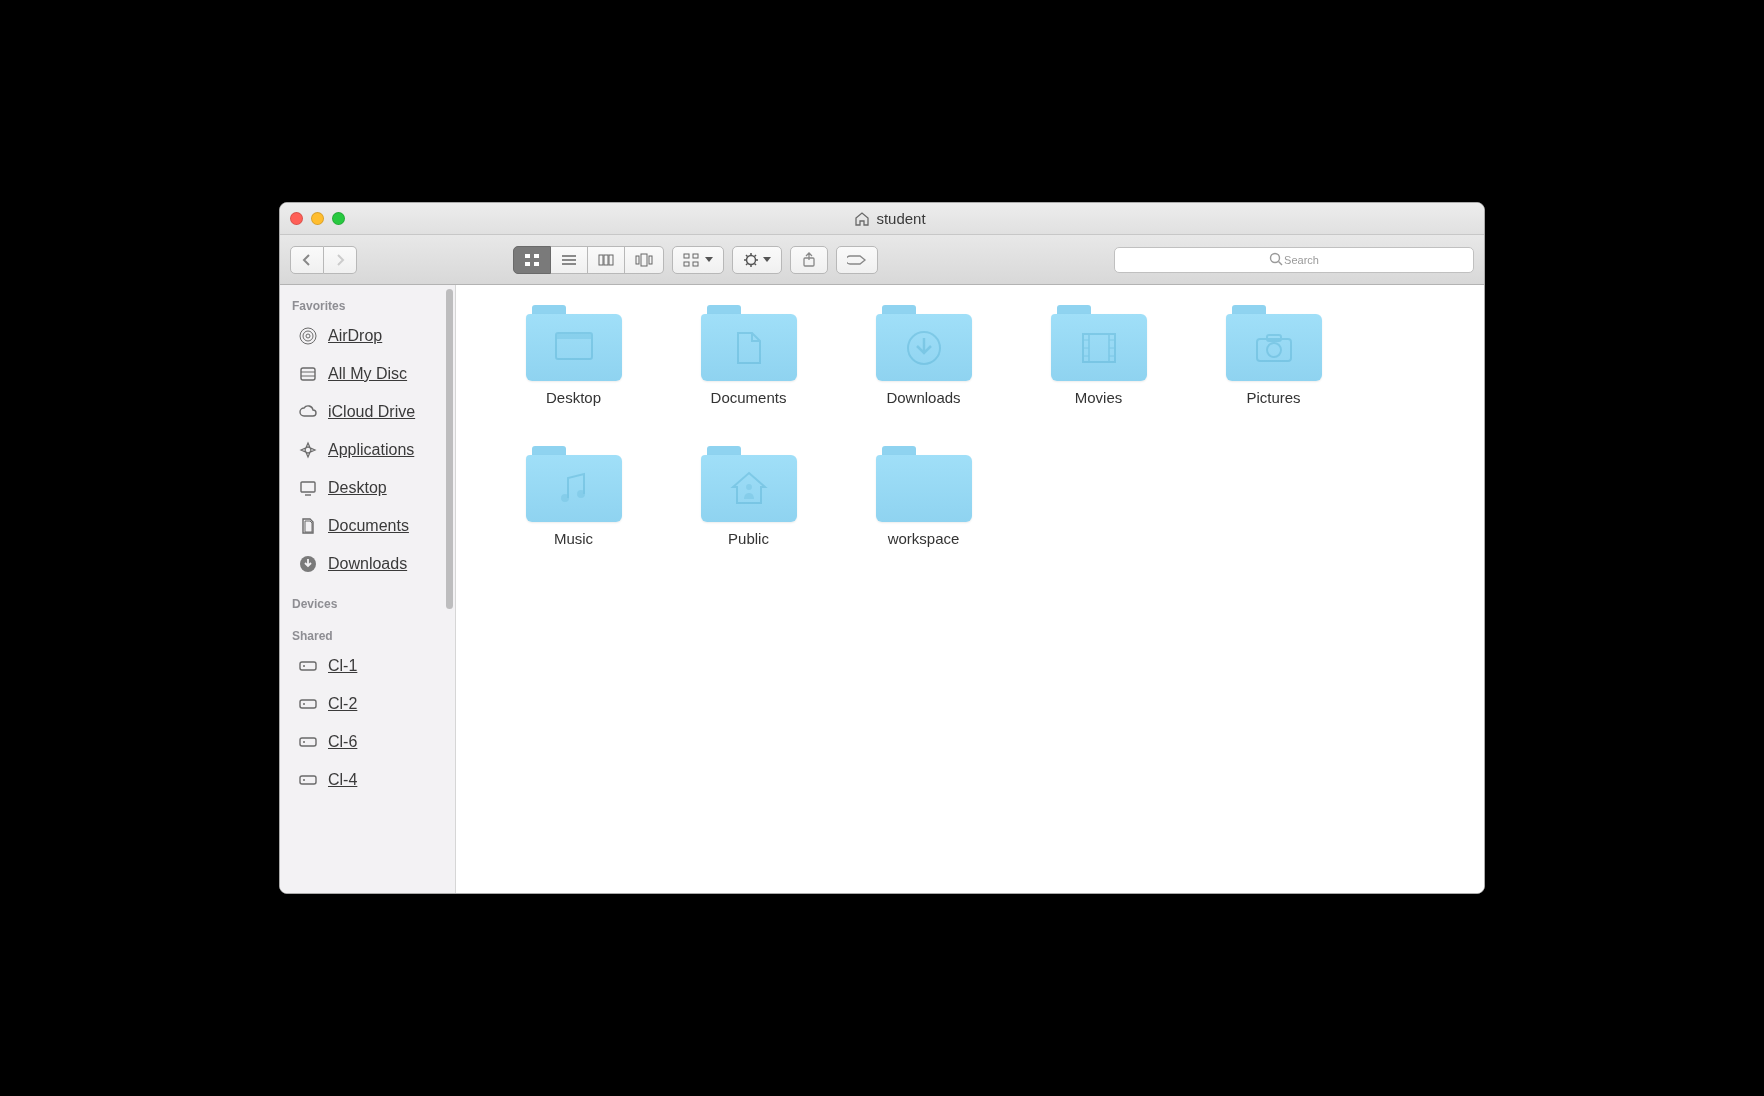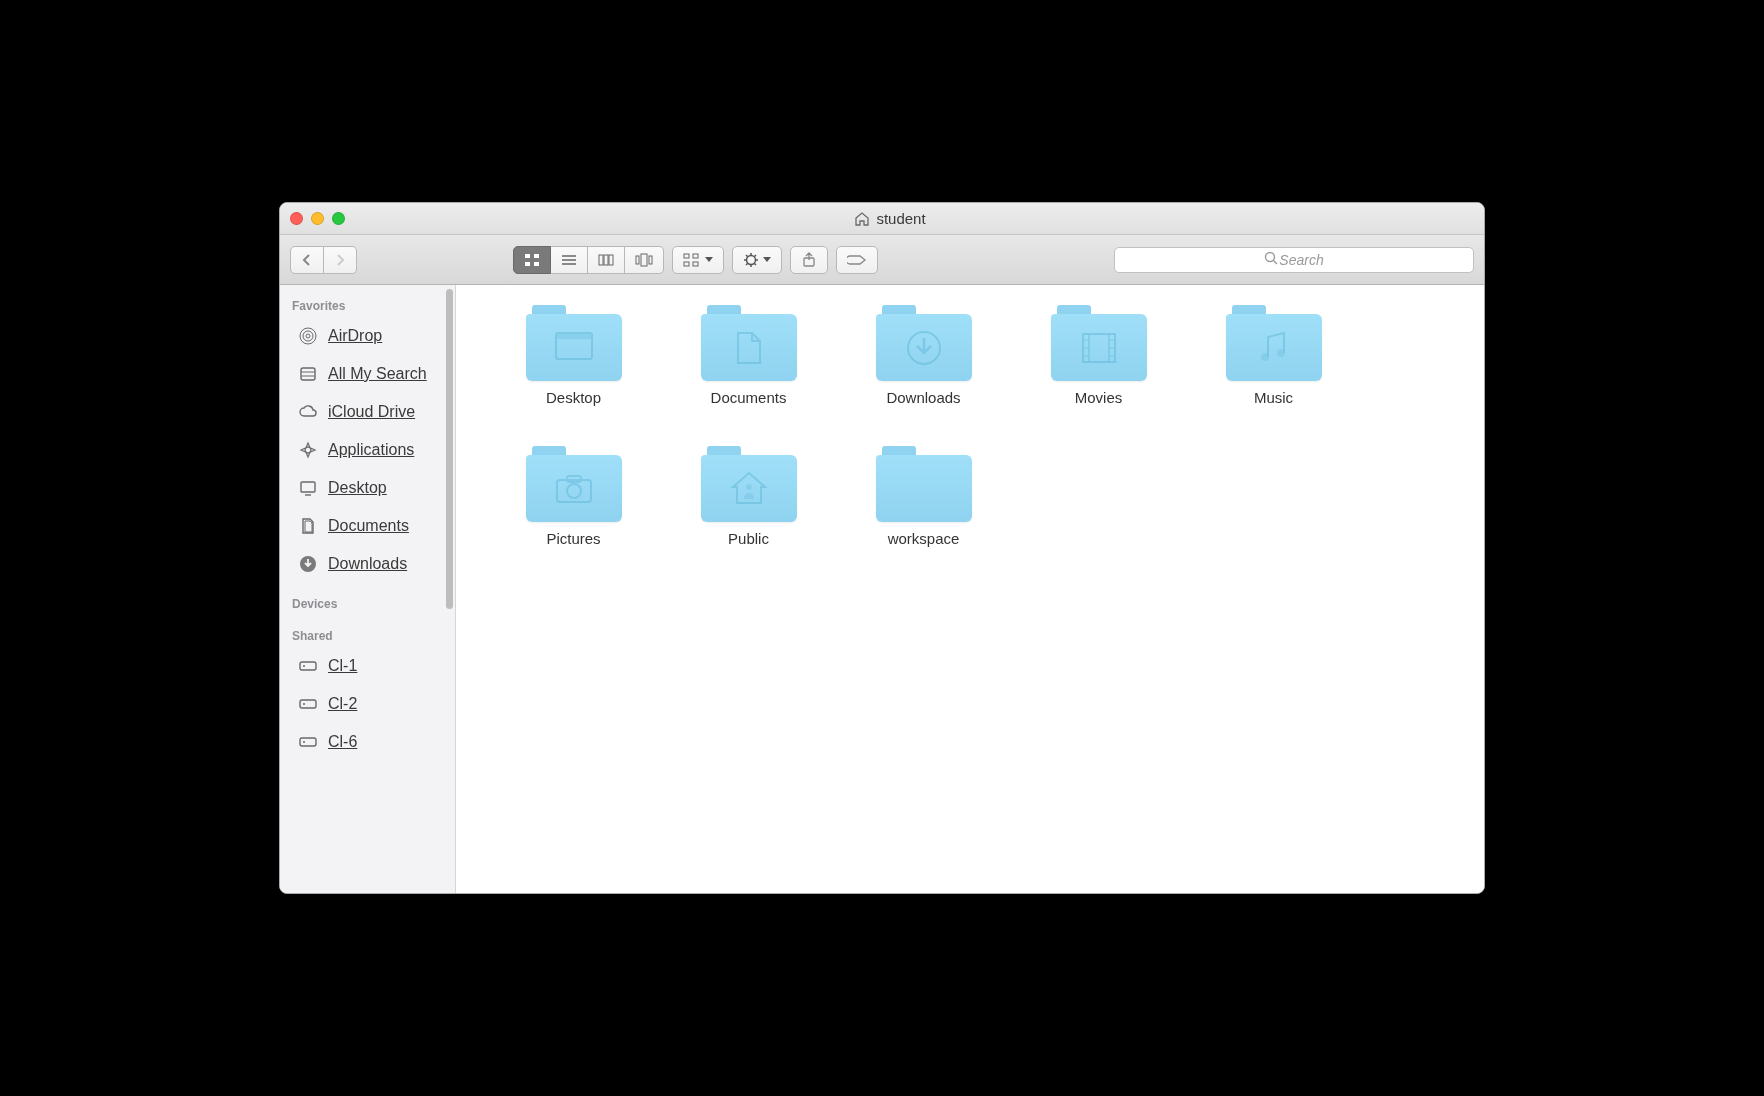--- a/index.html
+++ b/index.html
@@ -16,21 +16,21 @@
 .toolbar { height: 50px; background: linear-gradient(#e8e8e8, #d8d8d8); border-bottom: 1px solid #b3b3b3; display: flex; align-items: center; padding: 0 10px; gap: 8px; }
 .btn-group { display: flex; }
 .tb-btn { height: 28px; background: linear-gradient(#fafafa, #f0f0f0); border: 1px solid #b8b8b8; display: flex; align-items: center; justify-content: center; padding: 0 10px; color: #555; font-size: 13px; }
 .tb-btn:first-child { border-top-left-radius: 5px; border-bottom-left-radius: 5px; }
 .tb-btn:last-child { border-top-right-radius: 5px; border-bottom-right-radius: 5px; }
 .tb-btn + .tb-btn { border-left: none; }
 .tb-btn.single { border-radius: 5px; }
 .tb-btn.active { background: #7a7a7a; color: #fff; border-color: #6a6a6a; }
 .tb-btn svg { display: block; }
 .spacer-sm { width: 140px; }
-.search { flex: 0 0 360px; margin-left: auto; height: 26px; background: #fff; border: 1px solid #c0c0c0; border-radius: 5px; display: flex; align-items: center; justify-content: center; gap: 1px; color: #9a9a9a; font-size: 14px; font-style: italic; }
+.search { flex: 0 0 360px; margin-left: auto; height: 26px; background: #fff; border: 1px solid #c0c0c0; border-radius: 5px; display: flex; align-items: center; justify-content: center; gap: 1px; color: #9a9a9a; font-size: 11px; }
 .body { display: flex; flex: 1; min-height: 0; }
 .sidebar { width: 176px; background: #f3f2f4; border-right: 1px solid #d6d6d6; overflow-y: auto; position: relative; }
 .sidebar-scroll { position: absolute; right: 0; top: 0; width: 7px; height: 320px; background: rgba(0,0,0,0.22); border-radius: 4px; margin: 4px 2px; }
 .section-title { font-size: 12px; color: #8e8e93; font-weight: 600; padding: 14px 12px 4px 12px; }
 .sidebar-item { display: flex; align-items: center; gap: 10px; height: 38px; padding: 0 12px 0 18px; font-size: 16px; color: #3a3a3a; text-decoration: underline; }
 .sidebar-item .sb-icon { width: 20px; height: 20px; display: flex; align-items: center; justify-content: center; }
 .content { flex: 1; background: #fff; padding: 20px 30px; overflow: auto; }
 .grid { display: grid; grid-template-columns: repeat(5, 175px); gap: 40px 0; }
 .folder-item { display: flex; flex-direction: column; align-items: center; gap: 8px; }
 .folder-icon { width: 96px; height: 76px; position: relative; }
@@ -181,21 +181,21 @@
           <span>AirDrop</span>
         </div>
       <div class="sidebar-item">
           <span class="sb-icon">
             <svg width="20" height="20" viewBox="0 0 20 20">
               <rect x="3" y="4" width="14" height="12" rx="2" fill="none" stroke="#6a6a6a" stroke-width="1.4"></rect>
               <line x1="3" y1="8" x2="17" y2="8" stroke="#6a6a6a"></line>
               <line x1="3" y1="12" x2="17" y2="12" stroke="#6a6a6a"></line>
             </svg>
           </span>
-          <span>All My Search</span>
+          <span>All My Disc</span>
         </div>
       <div class="sidebar-item">
           <span class="sb-icon">
             <svg width="20" height="20" viewBox="0 0 20 20">
               <path d="M6 14a4 4 0 0 1 0-8 5 5 0 0 1 9 2 3 3 0 0 1 0 6z" fill="none" stroke="#6a6a6a" stroke-width="1.4"></path>
             </svg>
           </span>
           <span>iCloud Drive</span>
         </div>
       <div class="sidebar-item">
@@ -256,20 +256,29 @@
           <span>Cl-2</span>
         </div>
       <div class="sidebar-item">
           <span class="sb-icon">
             <svg width="20" height="14" viewBox="0 0 20 14">
               <rect x="2" y="3" width="16" height="8" rx="2" fill="none" stroke="#6a6a6a" stroke-width="1.4"></rect>
               <circle cx="6" cy="7" r="1" fill="#6a6a6a"></circle>
             </svg>
           </span>
           <span>Cl-6</span>
+        </div>
+      <div class="sidebar-item">
+          <span class="sb-icon">
+            <svg width="20" height="14" viewBox="0 0 20 14">
+              <rect x="2" y="3" width="16" height="8" rx="2" fill="none" stroke="#6a6a6a" stroke-width="1.4"></rect>
+              <circle cx="6" cy="7" r="1" fill="#6a6a6a"></circle>
+            </svg>
+          </span>
+          <span>Cl-4</span>
         </div>
     </div>
 
     <div class="content">
       <div class="grid">
 
         <div class="folder-item">
           <div class="folder-icon">
               <div class="folder-tab"></div>
               <div class="folder-body">
@@ -325,48 +334,48 @@
                 </svg>
               </div>
             </div>
           <span class="folder-label">Movies</span>
         </div>
 
         <div class="folder-item">
           <div class="folder-icon">
               <div class="folder-tab"></div>
               <div class="folder-body">
+                <svg width="42" height="34" viewBox="0 0 42 34">
+                  <rect x="4" y="8" width="34" height="22" rx="3" fill="none" stroke="#4aa8cc" stroke-width="2"></rect>
+                  <rect x="14" y="4" width="14" height="6" rx="2" fill="none" stroke="#4aa8cc" stroke-width="2"></rect>
+                  <circle cx="21" cy="19" r="7" fill="none" stroke="#4aa8cc" stroke-width="2"></circle>
+                </svg>
+              </div>
+            </div>
+          <span class="folder-label">Pictures</span>
+        </div>
+
+        <div class="folder-item">
+          <div class="folder-icon">
+              <div class="folder-tab"></div>
+              <div class="folder-body">
                 <svg width="36" height="38" viewBox="0 0 36 38">
                   <path d="M12 28V8l16-4v20" fill="none" stroke="#4aa8cc" stroke-width="2"></path>
                   <circle cx="9" cy="28" r="4" fill="#4aa8cc" opacity="0.6"></circle>
                   <circle cx="25" cy="24" r="4" fill="#4aa8cc" opacity="0.6"></circle>
                 </svg>
               </div>
             </div>
           <span class="folder-label">Music</span>
         </div>
 
         <div class="folder-item">
           <div class="folder-icon">
               <div class="folder-tab"></div>
               <div class="folder-body">
-                <svg width="42" height="34" viewBox="0 0 42 34">
-                  <rect x="4" y="8" width="34" height="22" rx="3" fill="none" stroke="#4aa8cc" stroke-width="2"></rect>
-                  <rect x="14" y="4" width="14" height="6" rx="2" fill="none" stroke="#4aa8cc" stroke-width="2"></rect>
-                  <circle cx="21" cy="19" r="7" fill="none" stroke="#4aa8cc" stroke-width="2"></circle>
-                </svg>
-              </div>
-            </div>
-          <span class="folder-label">Pictures</span>
-        </div>
-
-        <div class="folder-item">
-          <div class="folder-icon">
-              <div class="folder-tab"></div>
-              <div class="folder-body">
                 <svg width="40" height="40" viewBox="0 0 40 40">
                   <polygon points="20,4 36,18 32,18 32,34 8,34 8,18 4,18" fill="none" stroke="#4aa8cc" stroke-width="2"></polygon>
                   <circle cx="20" cy="18" r="3" fill="#4aa8cc" opacity="0.6"></circle>
                   <path d="M15 30c0-4 2-6 5-6s5 2 5 6" fill="#4aa8cc" opacity="0.6"></path>
                 </svg>
               </div>
             </div>
           <span class="folder-label">Public</span>
         </div>
 

